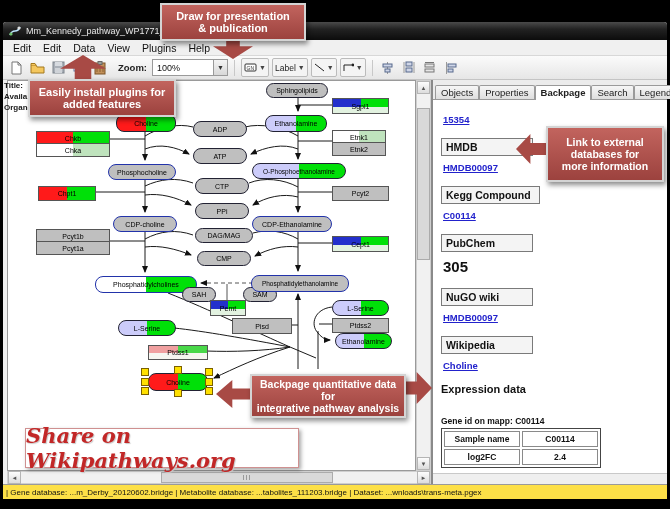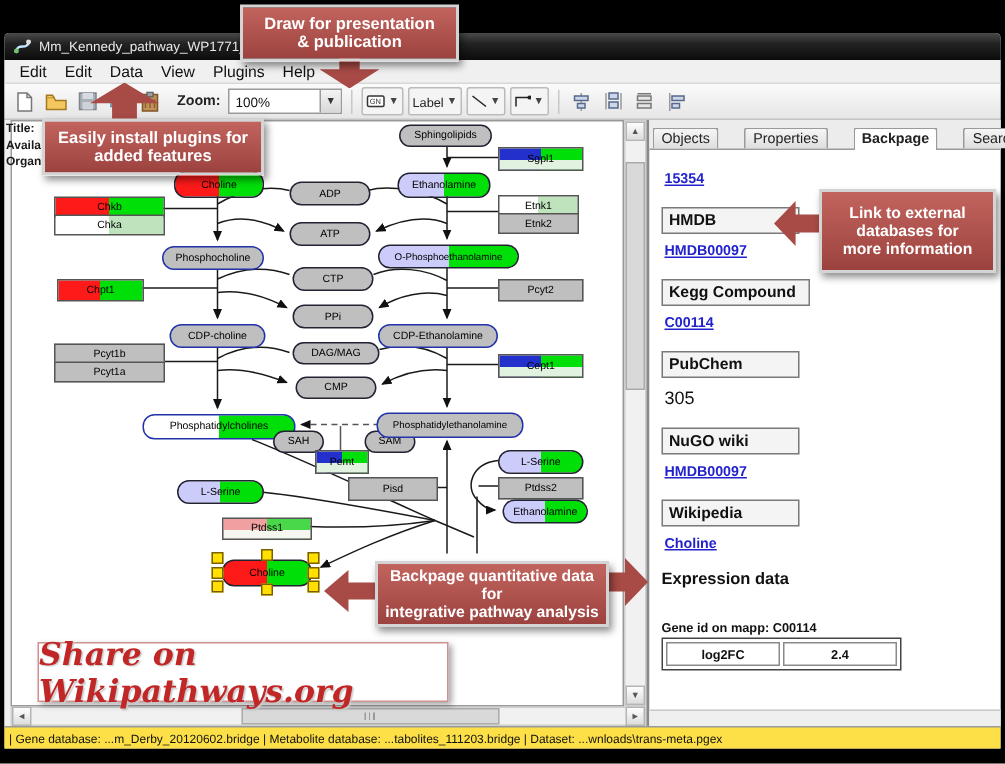--- a/index.html
+++ b/index.html
@@ -41,30 +41,30 @@
         border:1px solid #b5b5b5;font-size:6px;color:#555;display:flex;align-items:center;justify-content:center;}
   .vthumb{width:11px;height:150px;background:#d9d9d9;border:1px solid #ababab;margin-top:14px;}
   .hscroll{height:11px;background:#f1f1f1;border:1px solid #cfcfcf;display:flex;align-items:center;}
   .hthumb{height:9px;width:170px;background:#d9d9d9;border:1px solid #ababab;margin-left:140px;
           display:flex;align-items:center;justify-content:center;}
   .grip{width:9px;height:5px;background:repeating-linear-gradient(90deg,#9a9a9a 0 1px,transparent 1px 3px);}
   .hspacer{flex:1;}
   
   .divider{width:2px;background:#8a8a8a;}
   .panel{flex:1;background:#fff;display:flex;flex-direction:column;min-width:0;}
-  .tabs{height:17px;background:#ececec;display:flex;align-items:flex-end;padding:2px 2px 0 2px;gap:17px;
+  .tabs{height:17px;background:#ececec;display:flex;align-items:flex-end;padding:2px 2px 0 2px;gap:0;
         border-bottom:1px solid #9a9a9a;}
   .tab{font-size:9.5px;color:#222;background:linear-gradient(180deg,#f6f6f6,#dedede);
        border:1px solid #9a9a9a;border-bottom:none;padding:1px 5px;border-radius:2px 2px 0 0;}
   .tab.active{background:#fff;font-weight:bold;position:relative;top:1px;padding-bottom:2px;}
   .panelbody{flex:1;padding:8px 6px 0 8px;overflow:hidden;position:relative;}
   .secbox{display:inline-block;border:1px solid #7a7a7a;background:#f4f4f4;font-size:10.5px;font-weight:bold;
           color:#111;padding:2px 8px 2px 4px;min-width:78px;}
   .seclink{font-size:9.5px;font-weight:bold;color:#2222cc;text-decoration:underline;margin:6px 0 12px 2px;display:block;}
-  .sectext{font-size:12px;font-weight:normal;color:#111;margin:6px 0 12px 2px;display:block;}
+  .sectext{font-size:15px;font-weight:bold;color:#111;margin:6px 0 12px 2px;display:block;}
   .exprhead{font-size:11px;font-weight:bold;color:#111;margin:10px 0 14px 0;}
   .mapplabel{font-size:8.5px;font-weight:bold;color:#111;margin-bottom:2px;margin-top:21px;}
   table.expr{border-collapse:separate;border-spacing:2px;border:1px solid #444;background:#fff;}
   table.expr td{border:1px solid #8a8a8a;font-size:8.5px;font-weight:bold;color:#111;text-align:center;
                 padding:2px 6px;min-width:62px;}
   .panelhstrip{height:10px;background:#efefef;border-top:1px solid #c9c9c9;}
   
   .statusbar{height:14px;background:#fde047;border-top:1px solid #9a9a9a;display:flex;align-items:center;
              padding-left:3px;}
   .statusbar span{font-size:8px;color:#111;white-space:nowrap;}
@@ -352,20 +352,24 @@
         <div class="secbox">PubChem</div>
         <span class="sectext">305</span>
         <div class="secbox">NuGO wiki</div>
         <a class="seclink">HMDB00097</a>
         <div class="secbox">Wikipedia</div>
         <a class="seclink">Choline</a>
         <div class="exprhead">Expression data</div>
         <div class="mapplabel">Gene id on mapp: C00114</div>
         <table class="expr">
           <tbody>
+              <tr>
+                <td>Sample name</td>
+                <td>C00114</td>
+              </tr>
           <tr>
                 <td>log2FC</td>
                 <td>2.4</td>
               </tr>
 
         </tbody>
           </table>
       </div>
       <div class="panelhstrip"></div>
     </div>

